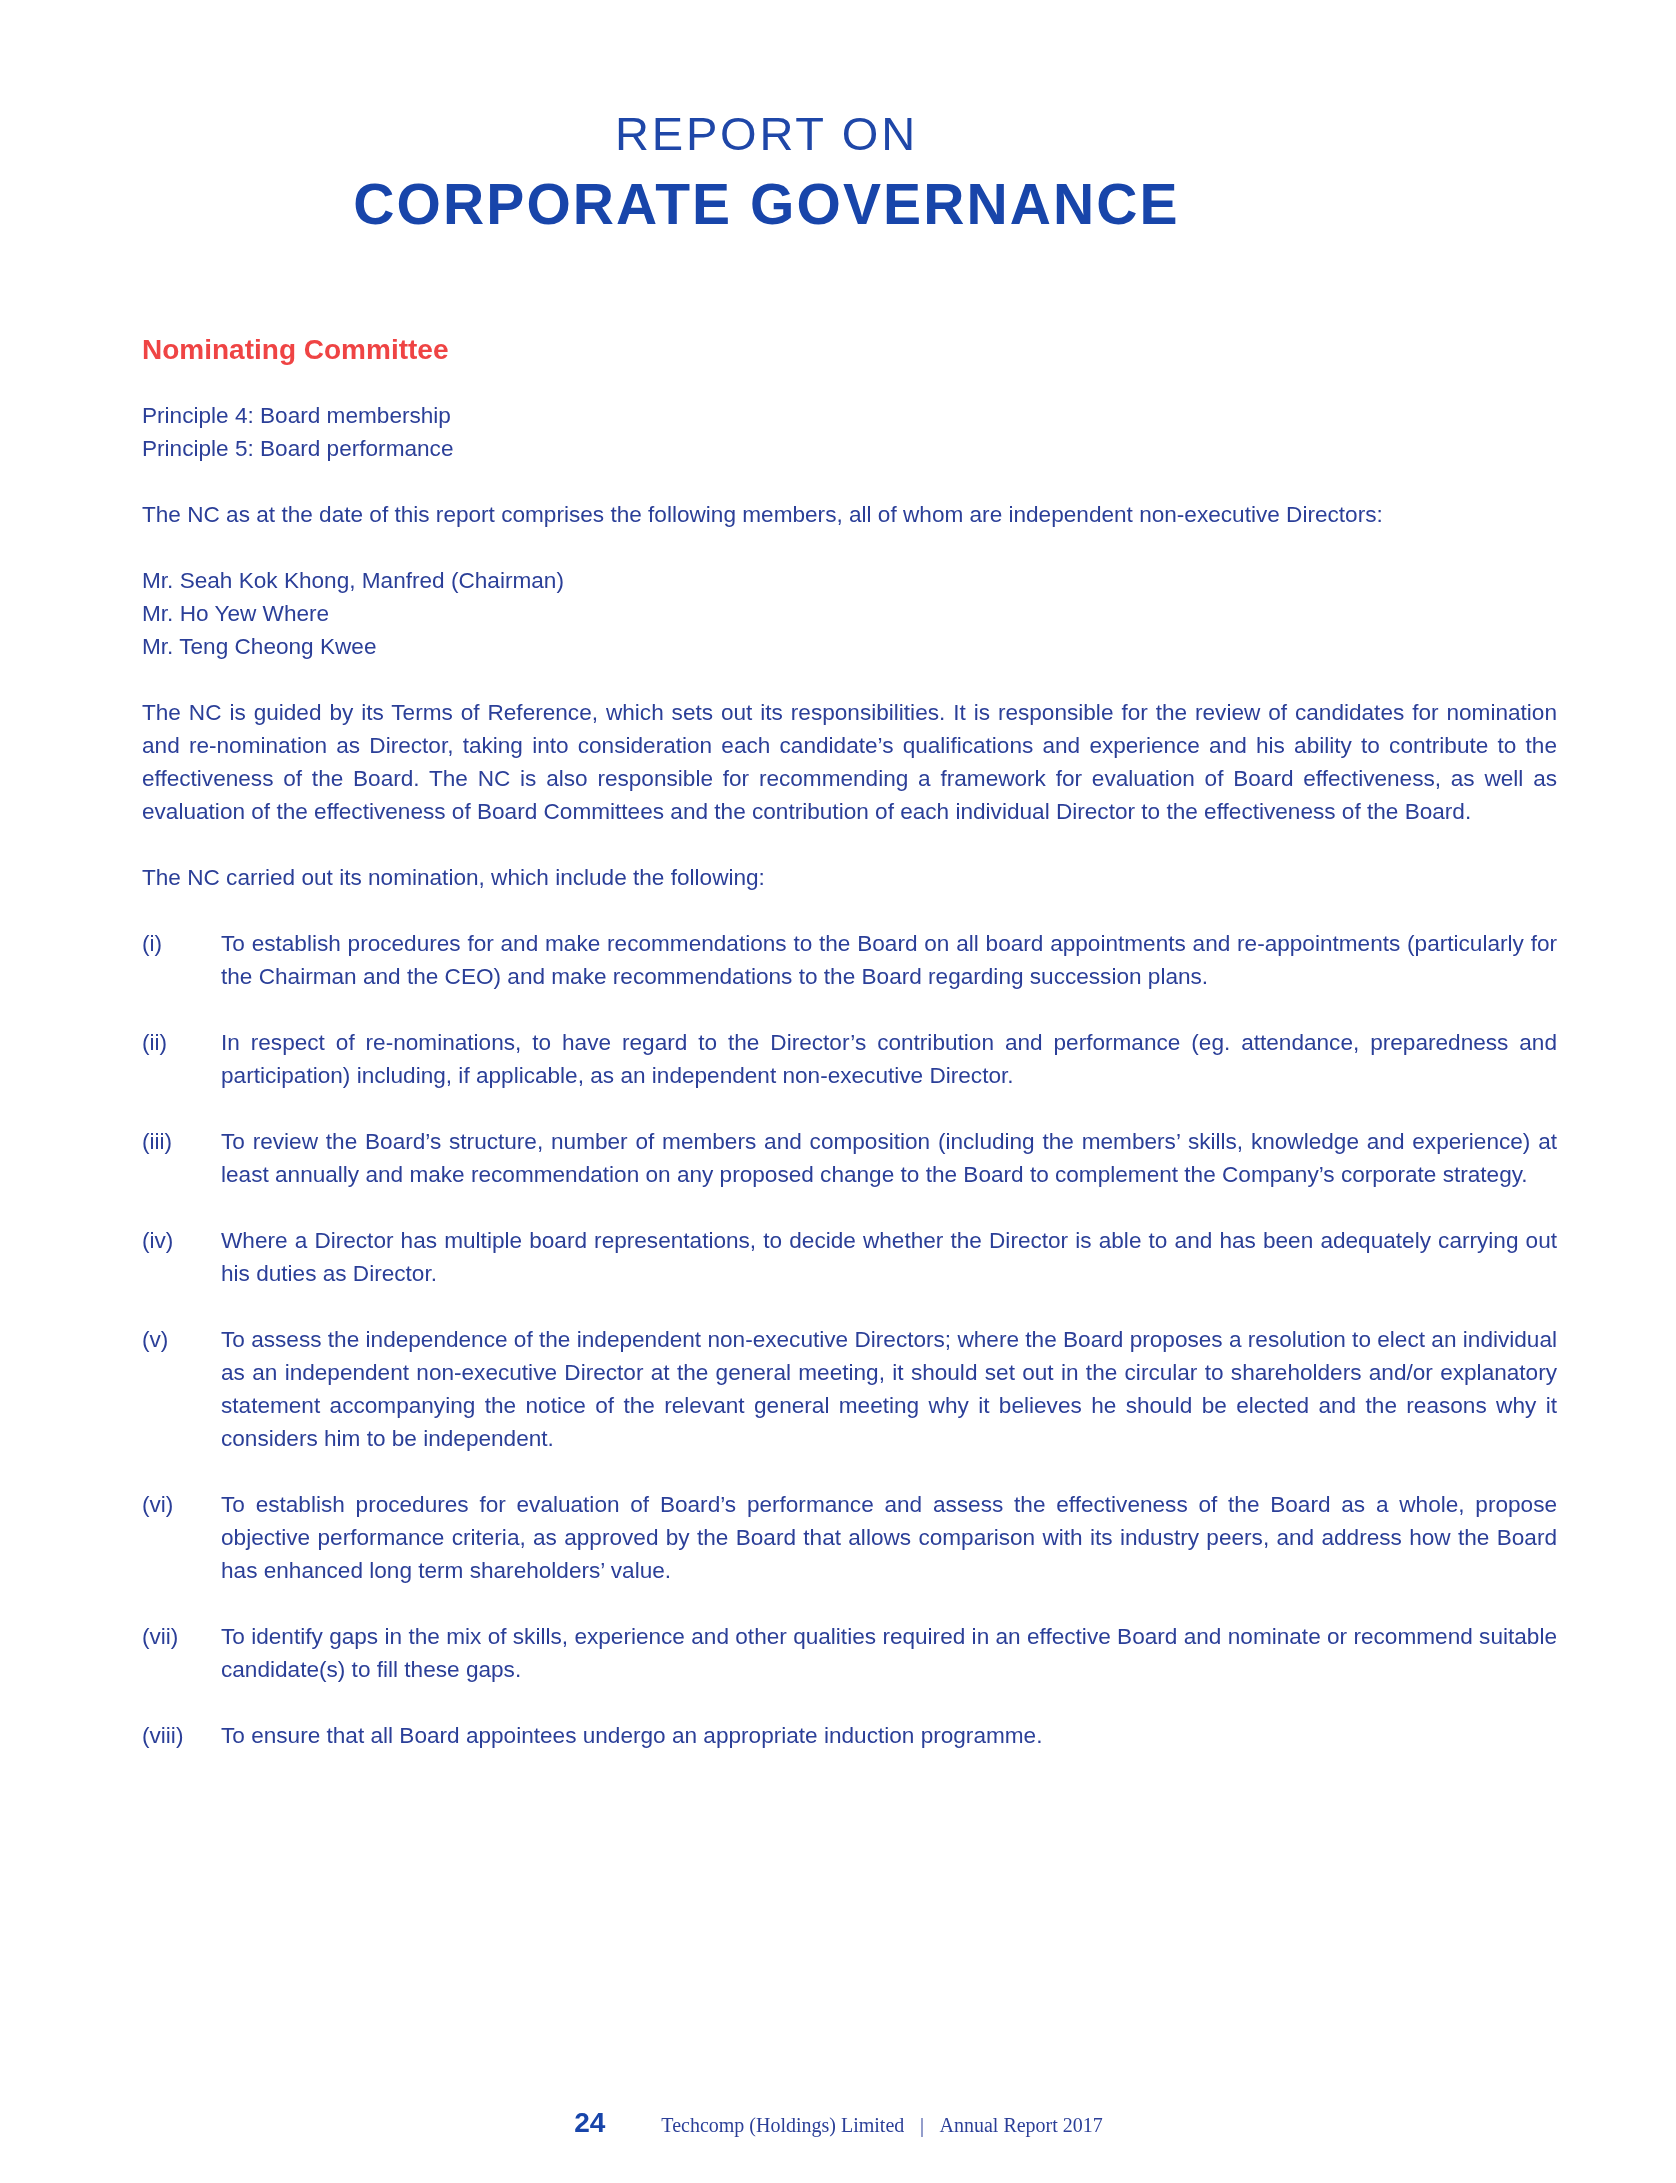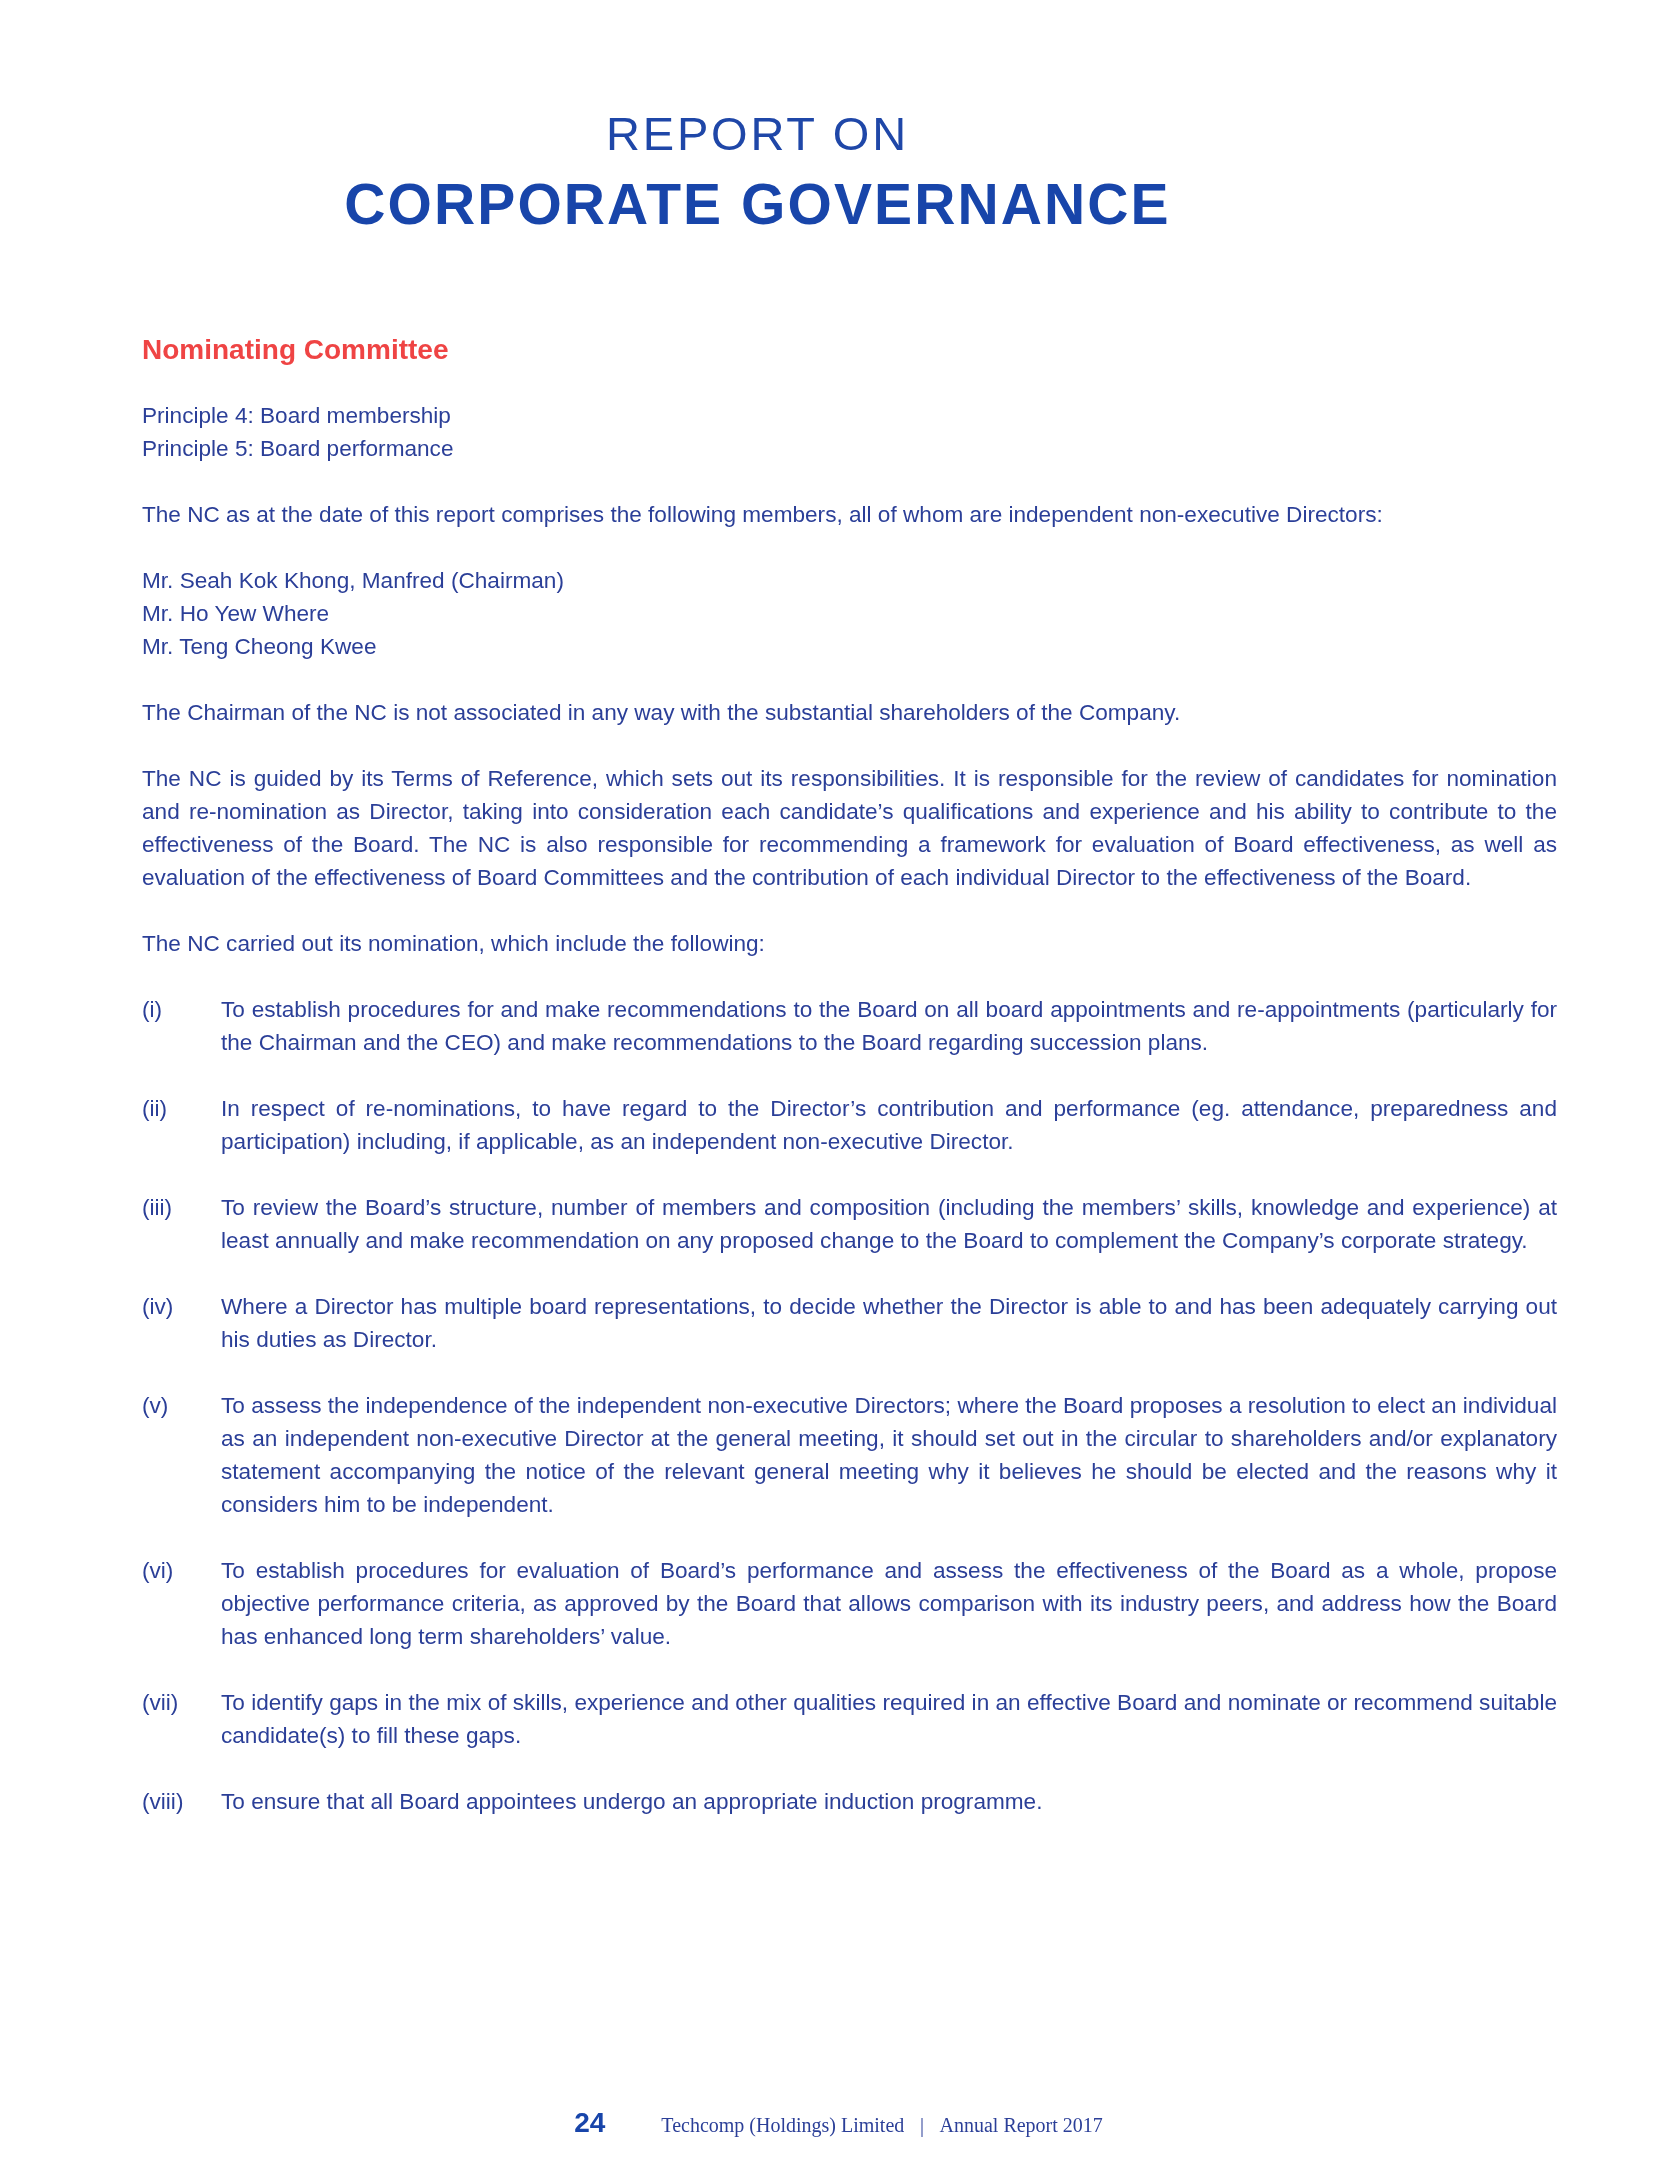--- a/index.html
+++ b/index.html
@@ -1,21 +1,21 @@
 <!DOCTYPE html>
 <html style="font-size:11.3px"><head>
 <meta charset="utf-8">
 <style>
   html, body { margin: 0; padding: 0; background: #ffffff; }
   body {
     width: 1677px; height: 2183px; position: relative; overflow: hidden;
     font-family: "Liberation Sans", "DejaVu Sans", sans-serif;
     color: #2a3f9a;
   }
-  .header { position: absolute; left: 2px; width: 1511px; text-align: center; }
+  .header { position: absolute; left: 11px; width: 1511px; text-align: center; }
   .title-light {
     top: 106px; font-size: 47px; font-weight: 400; letter-spacing: 2.8px;
     color: #1f47a8;
   }
   .title-bold {
     top: 171px; font-size: 57px; font-weight: 700; letter-spacing: 2.1px;
     color: #1845aa;
   }
   .content {
     position: absolute; left: 142px; top: 333px; width: 1415px;
@@ -51,21 +51,20 @@
   </p>
 
   <p class="para">The NC as at the date of this report comprises the following members, all of whom are independent non-executive Directors:</p>
 
   <p class="para">
     <span class="line">Mr. Seah Kok Khong, Manfred (Chairman)</span>
     <span class="line">Mr. Ho Yew Where</span>
     <span class="line">Mr. Teng Cheong Kwee</span>
   </p>
 
-  <p class="para">The Chairman of the NC is not associated in any way with the substantial shareholders of the Company.</p>
 
   <p class="para">The NC is guided by its Terms of Reference, which sets out its responsibilities. It is responsible for the review of candidates for nomination and re-nomination as Director, taking into consideration each candidate’s qualifications and experience and his ability to contribute to the effectiveness of the Board. The NC is also responsible for recommending a framework for evaluation of Board effectiveness, as well as evaluation of the effectiveness of Board Committees and the contribution of each individual Director to the effectiveness of the Board.</p>
 
   <p class="para">The NC carried out its nomination, which include the following:</p>
 
   <div class="list-item">
     <span class="list-num">(i)</span>
     <span class="list-text">To establish procedures for and make recommendations to the Board on all board appointments and re-appointments (particularly for the Chairman and the CEO) and make recommendations to the Board regarding succession plans.</span>
   </div>
   <div class="list-item">

